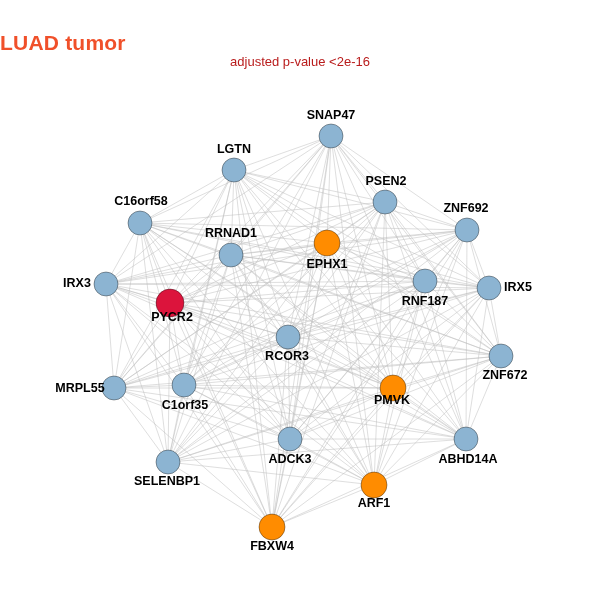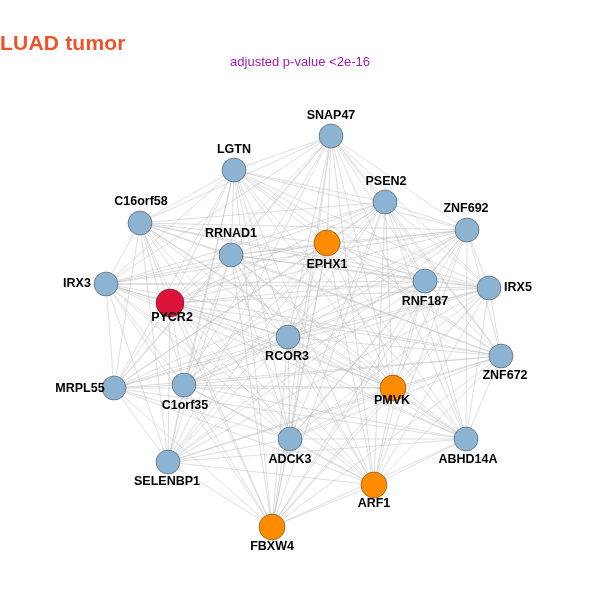--- a/index.html
+++ b/index.html
@@ -44,21 +44,21 @@
     font-family: "Liberation Sans", "DejaVu Sans", sans-serif;
     font-size: 12.5px;
     font-weight: 700;
   }
 </style>
 </head>
 <body style="background: rgb(255, 255, 255);">
 
 <div class="figure">
   <div class="figure-title" style="color: rgb(240, 80, 42);">LUAD tumor</div>
-  <div class="figure-subtitle" style="color: #a21caf;">adjusted p-value &lt;2e-16</div>
+  <div class="figure-subtitle" style="color: #b91c1c;">adjusted p-value &lt;2e-16</div>
   <svg id="net" class="network" width="600" height="600" viewBox="0 0 600 600">
       <g>
         <line x1="331" y1="136" x2="234" y2="170" stroke="#bdbdbd" stroke-width="0.6" stroke-opacity="0.85"></line>
         <line x1="331" y1="136" x2="385" y2="202" stroke="#bdbdbd" stroke-width="0.6" stroke-opacity="0.85"></line>
         <line x1="331" y1="136" x2="140" y2="223" stroke="#bdbdbd" stroke-width="0.6" stroke-opacity="0.85"></line>
         <line x1="331" y1="136" x2="467" y2="230" stroke="#bdbdbd" stroke-width="0.6" stroke-opacity="0.85"></line>
         <line x1="331" y1="136" x2="231" y2="255" stroke="#bdbdbd" stroke-width="0.6" stroke-opacity="0.85"></line>
         <line x1="331" y1="136" x2="327" y2="243" stroke="#bdbdbd" stroke-width="0.6" stroke-opacity="0.85"></line>
         <line x1="331" y1="136" x2="106" y2="284" stroke="#bdbdbd" stroke-width="0.6" stroke-opacity="0.85"></line>
         <line x1="331" y1="136" x2="170" y2="303" stroke="#bdbdbd" stroke-width="0.6" stroke-opacity="0.85"></line>

